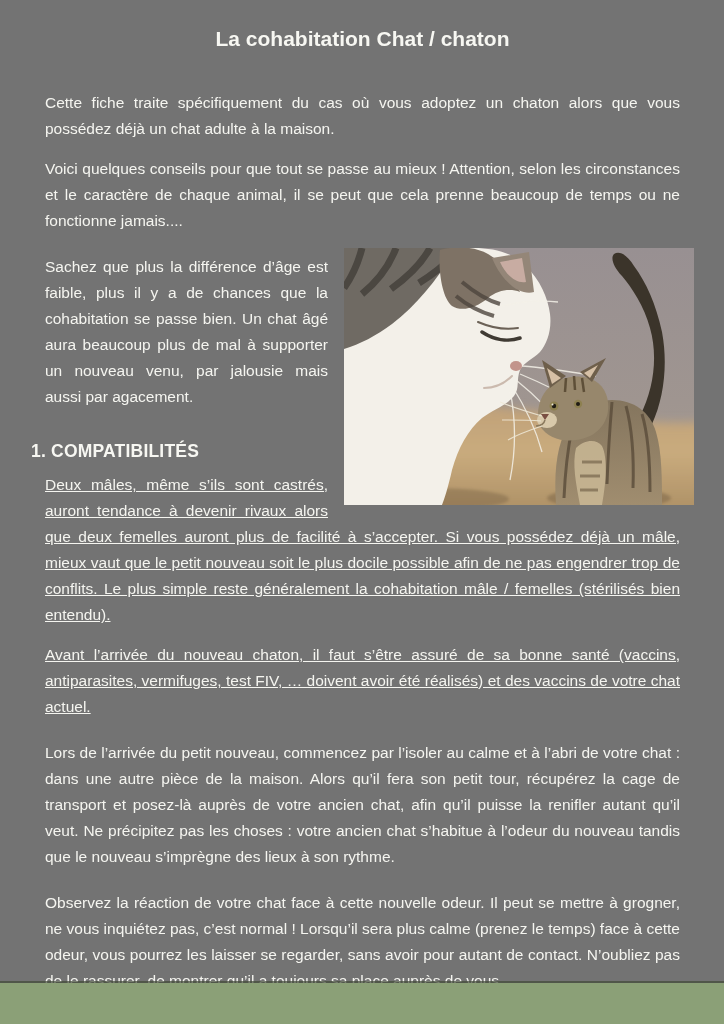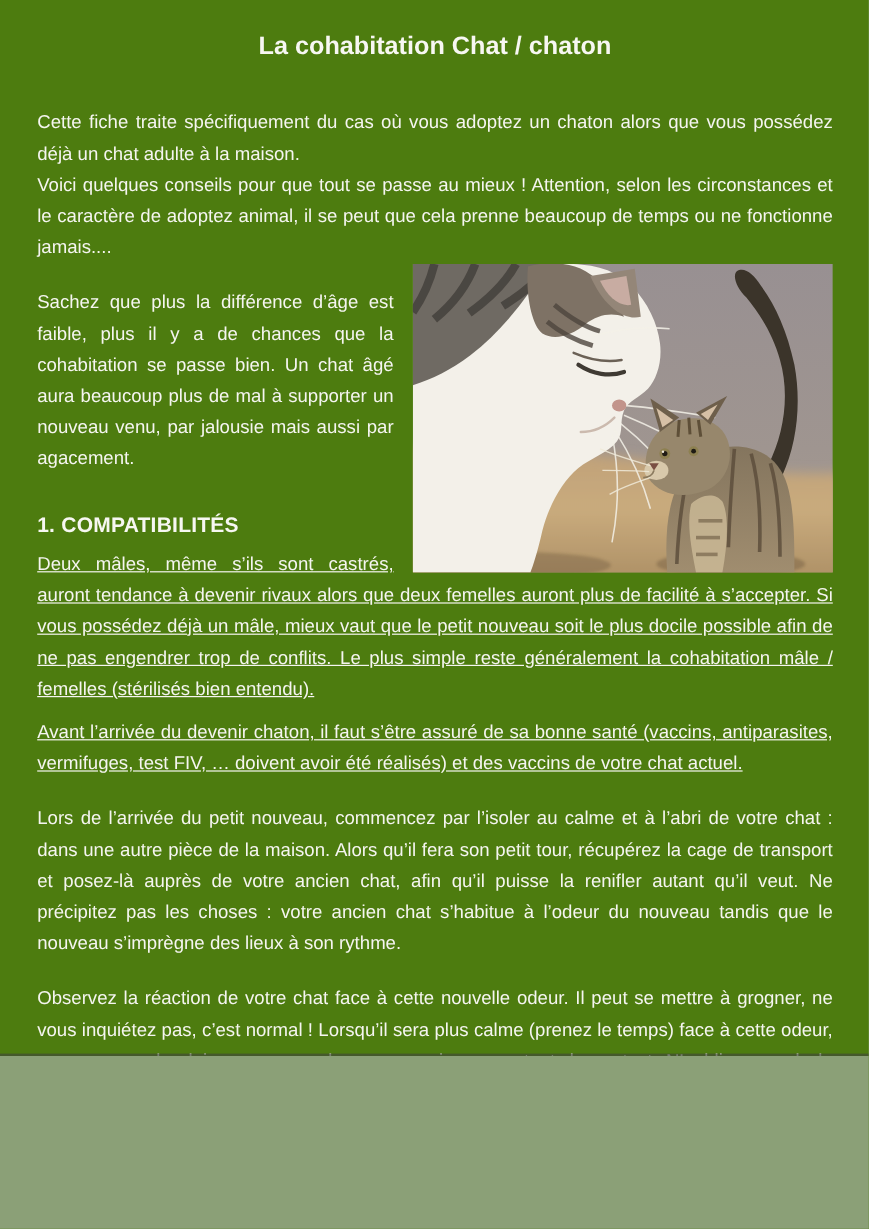--- a/index.html
+++ b/index.html
@@ -3,40 +3,40 @@
 <meta charset="utf-8">
 <style>
   html, body { margin: 0; padding: 0; }
   body {
     background: #8BA077;
     font-family: "Liberation Sans", sans-serif;
   }
   .page {
     position: relative;
     width: 724px;
-    height: 880px;
-    background: #4d7c0f;
+    height: 983px;
+    background: #737373;
     overflow: hidden;
   }
   .content {
     padding: 26px 30px 0 31px;
     color: #F5F5F0;
     font-size: 15.5px;
     line-height: 26px;
     text-align: justify;
   }
   h1.title {
     margin: 0;
     font-size: 21px;
     line-height: 26px;
     font-weight: 700;
     text-align: center;
     color: #F7F7F2;
   }
-  p { margin: 0; }
+  p { margin: 14px; }
   .mt-intro { margin-top: 38px; }
   .mt-p { margin-top: 20px; }
   .mt-after-h { margin-top: 10px; text-decoration: underline; }
   h2.section-heading {
     margin: 30px 0 0 0;
     font-size: 17.5px;
     line-height: 22px;
     font-weight: 700;
     text-align: left;
     color: #F7F7F2;
@@ -60,21 +60,21 @@
 </style>
 </head>
 <body>
 
 <div class="page">
   <div class="content">
 
     <h1 class="title">La cohabitation Chat / chaton</h1>
 
     <p class="mt-intro">Cette fiche traite spécifiquement du cas où vous adoptez un chaton alors que vous possédez déjà un chat adulte à la maison.</p>
-    <p>Voici quelques conseils pour que tout se passe au mieux ! Attention, selon les circonstances et le caractère de adoptez animal, il se peut que cela prenne beaucoup de temps ou ne fonctionne jamais....</p>
+    <p>Voici quelques conseils pour que tout se passe au mieux ! Attention, selon les circonstances et le caractère de chaque animal, il se peut que cela prenne beaucoup de temps ou ne fonctionne jamais....</p>
 
     <figure class="photo">
       <svg viewBox="0 0 350 257" xmlns="http://www.w3.org/2000/svg" role="img">
         <defs>
           <linearGradient id="wallG" x1="0" y1="0" x2="0" y2="1">
             <stop offset="0" stop-color="#989092"></stop>
             <stop offset="0.6" stop-color="#9f9590"></stop>
             <stop offset="1" stop-color="#a89c8e"></stop>
           </linearGradient>
           <linearGradient id="floorG" x1="0" y1="0" x2="0" y2="1">
@@ -173,20 +173,20 @@
           </g>
         </g>
       </svg>
     </figure>
 
     <p class="mt-p">Sachez que plus la différence d’âge est faible, plus il y a de chances que la cohabitation se passe bien. Un chat âgé aura beaucoup plus de mal à supporter un nouveau venu, par jalousie mais aussi par agacement.</p>
 
     <h2 class="section-heading">1. COMPATIBILITÉS</h2>
     <p class="mt-after-h">Deux mâles, même s’ils sont castrés, auront tendance à devenir rivaux alors que deux femelles auront plus de facilité à s’accepter. Si vous possédez déjà un mâle, mieux vaut que le petit nouveau soit le plus docile possible afin de ne pas engendrer trop de conflits. Le plus simple reste généralement la cohabitation mâle / femelles (stérilisés bien entendu).</p>
 
-    <p class="mt-after-h">Avant l’arrivée du devenir chaton, il faut s’être assuré de sa bonne santé (vaccins, antiparasites, vermifuges, test FIV, … doivent avoir été réalisés) et des vaccins de votre chat actuel.</p>
+    <p class="mt-after-h">Avant l’arrivée du nouveau chaton, il faut s’être assuré de sa bonne santé (vaccins, antiparasites, vermifuges, test FIV, … doivent avoir été réalisés) et des vaccins de votre chat actuel.</p>
     <p class="mt-p">Lors de l’arrivée du petit nouveau, commencez par l’isoler au calme et à l’abri de votre chat : dans une autre pièce de la maison. Alors qu’il fera son petit tour, récupérez la cage de transport et posez-là auprès de votre ancien chat, afin qu’il puisse la renifler autant qu’il veut. Ne précipitez pas les choses : votre ancien chat s’habitue à l’odeur du nouveau tandis que le nouveau s’imprègne des lieux à son rythme.</p>
     <p class="mt-p">Observez la réaction de votre chat face à cette nouvelle odeur. Il peut se mettre à grogner, ne vous inquiétez pas, c’est normal ! Lorsqu’il sera plus calme (prenez le temps) face à cette odeur, vous pourrez les laisser se regarder, sans avoir pour autant de contact. N’oubliez pas de le rassurer, de montrer qu’il a toujours sa place auprès de vous.</p>
 
   </div>
 
   <div class="bottom-line"></div>
 </div>
 
 </body></html>

